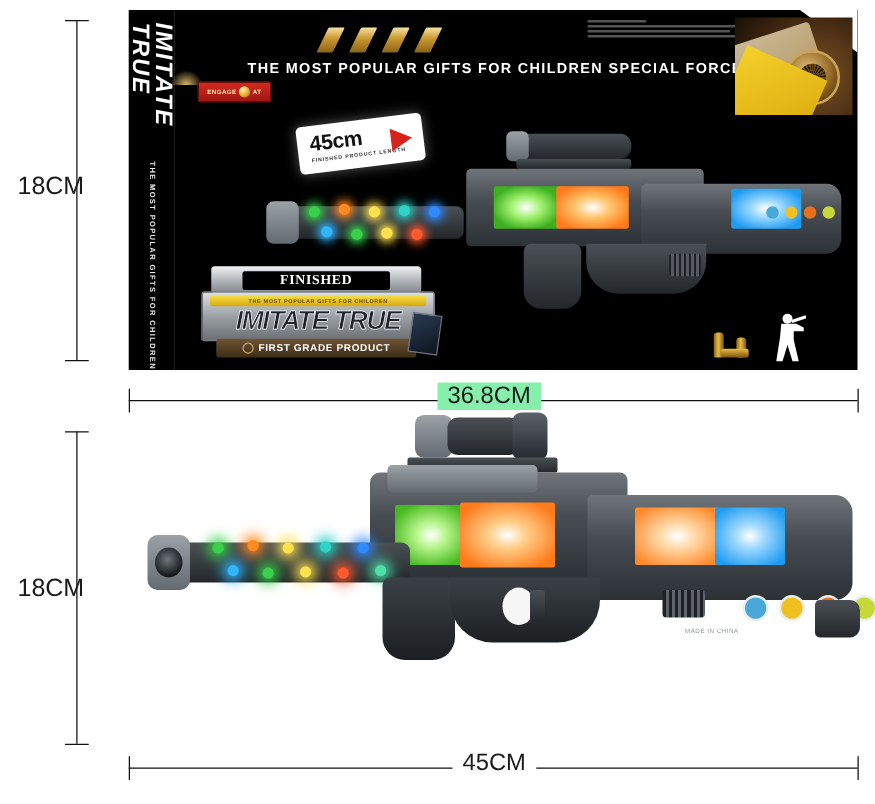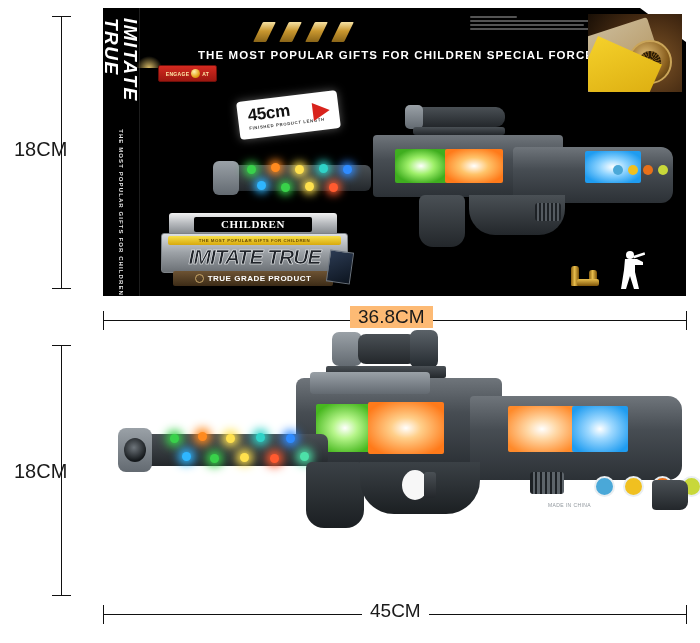--- a/index.html
+++ b/index.html
@@ -240,32 +240,32 @@
         <span style="width:10px;height:10px;border-radius:50%;background:#4aa8d8;"></span>
         <span style="width:10px;height:10px;border-radius:50%;background:#f0c020;"></span>
         <span style="width:10px;height:10px;border-radius:50%;background:#e8701a;"></span>
         <span style="width:10px;height:10px;border-radius:50%;background:#c8d83a;"></span>
       </div>
     </div>
 
     <div class="lockup">
       <div class="fp-bar">
         <div class="fp-inner">
-          <span class="fp-txt">CHILDREN</span>
+          <span class="fp-txt">FINISHED</span>
         </div>
       </div>
       <div class="it-plate">
         <div class="it-yellow">
           <span>THE MOST POPULAR GIFTS FOR CHILDREN</span>
         </div>
         <div class="it-txt">IMITATE TRUE</div>
       </div>
       <div class="fg-bar">
         <span class="fg-mark"></span>
-        <span class="fg-txt">TRUE GRADE PRODUCT</span>
+        <span class="fg-txt">FIRST GRADE PRODUCT</span>
       </div>
       <div class="lock-photo"></div>
     </div>
 
     <div class="bullets">
       <div class="bullet" style="left:0;"></div>
       <div class="bullet" style="left:18px;height:16px;"></div>
       <div class="bullet-lay"></div>
     </div>
     <div class="soldier">
@@ -273,21 +273,21 @@
         <circle cx="15" cy="7" r="4" fill="#fff"></circle>
         <path d="M10 11 L22 11 L28 14 L28 17 L20 17 L20 24 L24 41 L19 41 L15 28 L11 41 L6 41 L9 22 Z" fill="#fff"></path>
         <rect x="18" y="8" width="12" height="2.5" fill="#fff" transform="rotate(-18 18 8)"></rect>
       </svg>
     </div>
   </div>
 
   <div class="h-rule" style="left:103px;top:320px;width:583px;"></div>
   <div class="h-cap" style="left:103px;top:311px;height:19px;"></div>
   <div class="h-cap" style="left:686px;top:311px;height:19px;"></div>
-  <div class="dim-label" style="left:350px;top:306px;font-size:19px;background:#fdba74;padding:0 8px;">36.8CM</div>
+  <div class="dim-label" style="left:350px;top:306px;font-size:19px;background:#86efac;padding:0 8px;">36.8CM</div>
 
   <div class="v-rule" style="left:61px;top:345px;height:250px;"></div>
   <div class="v-cap" style="left:52px;top:345px;width:19px;"></div>
   <div class="v-cap" style="left:52px;top:595px;width:19px;"></div>
   <div class="dim-label" style="left:14px;top:460px;font-size:20px;">18CM</div>
 
   <div class="product">
 
     <div class="gun-light" style="left:222px;top:2px;width:30px;height:34px;border-radius:7px;"></div>
     <div class="gun-dark" style="left:248px;top:4px;width:58px;height:30px;border-radius:8px;"></div>

